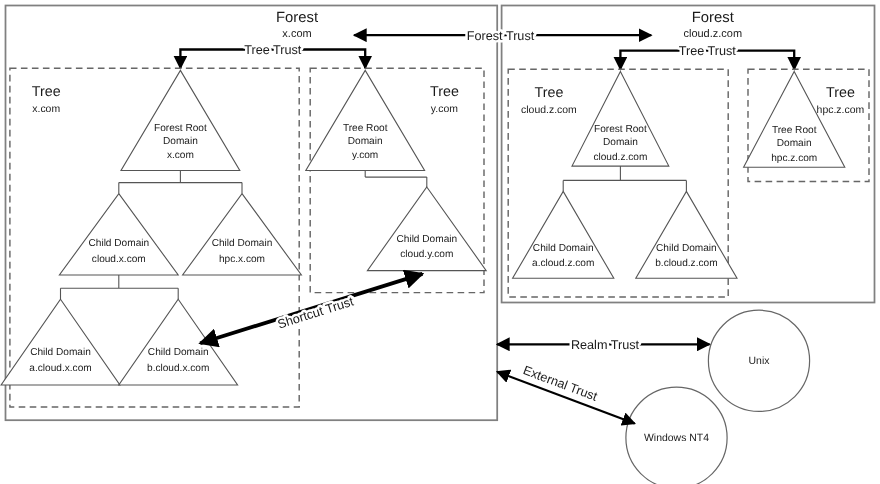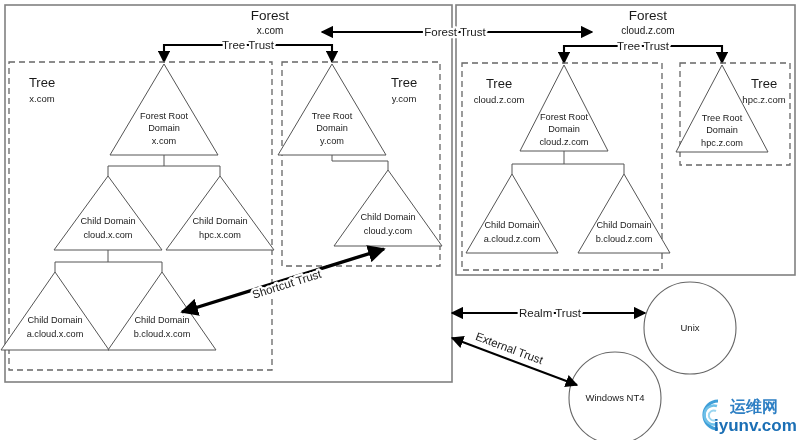--- a/index.html
+++ b/index.html
@@ -301,24 +301,13 @@
       </g>
 
       <g>
         <line class="trust-line" x1="452" y1="338" x2="577" y2="385" marker-start="url(#arrowEnd)" marker-end="url(#arrowEnd)"></line>
         <text class="lbl-trust-bg" x="508" y="352" transform="rotate(20.5 508 352)">External Trust</text>
         <text class="lbl-trust" x="508" y="352" transform="rotate(20.5 508 352)">External Trust</text>
       </g>
     </g>
   </svg>
 
-  <div id="watermark">
-    <svg viewBox="0 0 100 42" width="100" height="42">
-      <g>
-        <path d="M 22 7 A 14 14 0 1 0 22 35" fill="none" stroke="#3f9fd8" stroke-width="3.2"></path>
-        <path d="M 21 12 A 9.5 9.5 0 1 0 21 30" fill="none" stroke="#6ec0e8" stroke-width="2.6"></path>
-        <path d="M 20 17 A 5 5 0 1 0 20 26" fill="none" stroke="#9bd6f0" stroke-width="2"></path>
-      </g>
-      <text class="wm-cn" x="34" y="18">运维网</text>
-      <text class="wm-text" x="18" y="37">iyunv.com</text>
-    </svg>
-  </div>
 </div>
 
 </body></html>

